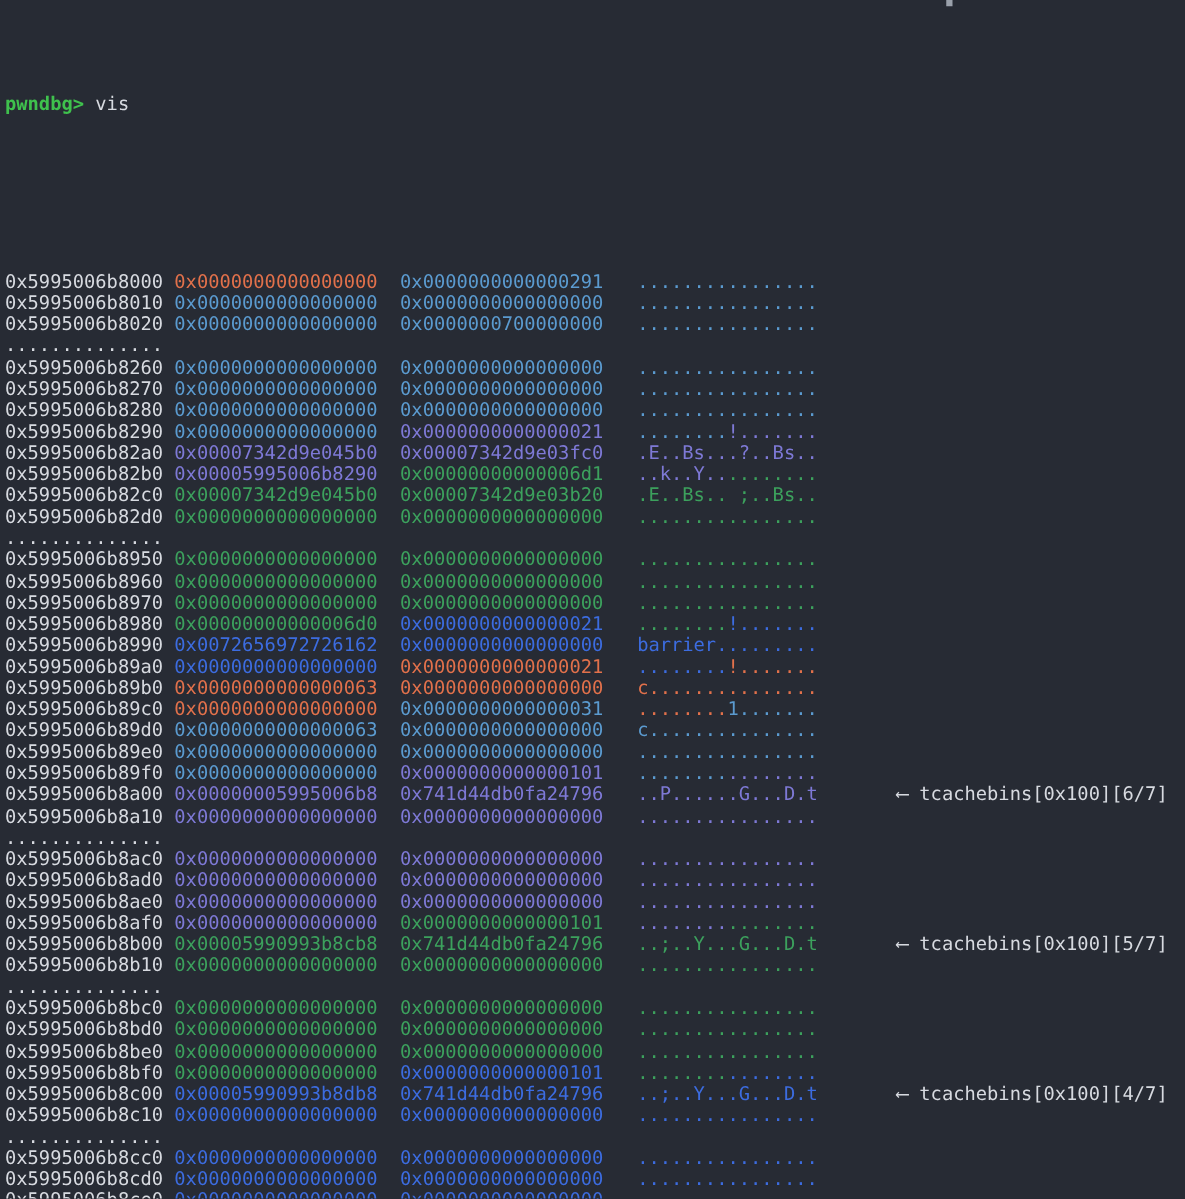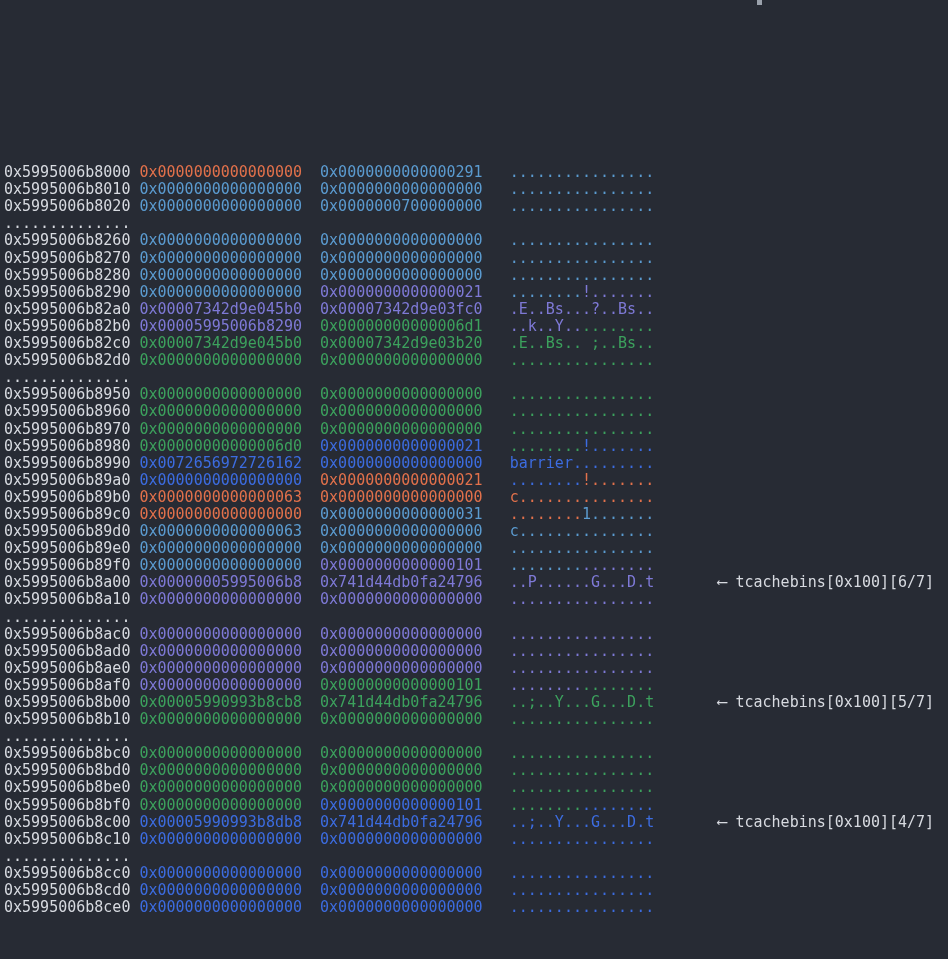--- a/index.html
+++ b/index.html
@@ -30,20 +30,21 @@
     height: 5px;
     background: #9aa1ab;
   }
 </style>
 </head>
 <body>
 
 <div id="terminal">
   <div id="scroll-marker"></div>
 
+  <div class="line"><span class="prompt" style="color: rgb(63, 193, 77);">pwndbg&gt;</span><span> </span><span style="color: rgb(215, 218, 224);">vis</span></div>
 
   <div class="line"></div>
 
   <div id="rows"><div class="line"><span class="col-addr" style="color: rgb(215, 218, 224);">0x5995006b8000</span><span class="col-q1" style="color: rgb(226, 113, 75);">0x0000000000000000</span><span class="col-q2" style="color: rgb(91, 155, 208);">0x0000000000000291</span><span class="col-ascii"><span style="color: rgb(91, 155, 208);">................</span></span></div><div class="line"><span class="col-addr" style="color: rgb(215, 218, 224);">0x5995006b8010</span><span class="col-q1" style="color: rgb(91, 155, 208);">0x0000000000000000</span><span class="col-q2" style="color: rgb(91, 155, 208);">0x0000000000000000</span><span class="col-ascii"><span style="color: rgb(91, 155, 208);">................</span></span></div><div class="line"><span class="col-addr" style="color: rgb(215, 218, 224);">0x5995006b8020</span><span class="col-q1" style="color: rgb(91, 155, 208);">0x0000000000000000</span><span class="col-q2" style="color: rgb(91, 155, 208);">0x0000000700000000</span><span class="col-ascii"><span style="color: rgb(91, 155, 208);">................</span></span></div><div class="line"><span style="color: rgb(215, 218, 224);">..............</span></div><div class="line"><span class="col-addr" style="color: rgb(215, 218, 224);">0x5995006b8260</span><span class="col-q1" style="color: rgb(91, 155, 208);">0x0000000000000000</span><span class="col-q2" style="color: rgb(91, 155, 208);">0x0000000000000000</span><span class="col-ascii"><span style="color: rgb(91, 155, 208);">................</span></span></div><div class="line"><span class="col-addr" style="color: rgb(215, 218, 224);">0x5995006b8270</span><span class="col-q1" style="color: rgb(91, 155, 208);">0x0000000000000000</span><span class="col-q2" style="color: rgb(91, 155, 208);">0x0000000000000000</span><span class="col-ascii"><span style="color: rgb(91, 155, 208);">................</span></span></div><div class="line"><span class="col-addr" style="color: rgb(215, 218, 224);">0x5995006b8280</span><span class="col-q1" style="color: rgb(91, 155, 208);">0x0000000000000000</span><span class="col-q2" style="color: rgb(91, 155, 208);">0x0000000000000000</span><span class="col-ascii"><span style="color: rgb(91, 155, 208);">................</span></span></div><div class="line"><span class="col-addr" style="color: rgb(215, 218, 224);">0x5995006b8290</span><span class="col-q1" style="color: rgb(91, 155, 208);">0x0000000000000000</span><span class="col-q2" style="color: rgb(126, 121, 214);">0x0000000000000021</span><span class="col-ascii"><span style="color: rgb(91, 155, 208);">........</span><span style="color: rgb(126, 121, 214);">!.......</span></span></div><div class="line"><span class="col-addr" style="color: rgb(215, 218, 224);">0x5995006b82a0</span><span class="col-q1" style="color: rgb(126, 121, 214);">0x00007342d9e045b0</span><span class="col-q2" style="color: rgb(126, 121, 214);">0x00007342d9e03fc0</span><span class="col-ascii"><span style="color: rgb(126, 121, 214);">.E..Bs...?..Bs..</span></span></div><div class="line"><span class="col-addr" style="color: rgb(215, 218, 224);">0x5995006b82b0</span><span class="col-q1" style="color: rgb(126, 121, 214);">0x00005995006b8290</span><span class="col-q2" style="color: rgb(60, 161, 93);">0x00000000000006d1</span><span class="col-ascii"><span style="color: rgb(126, 121, 214);">..k..Y..</span><span style="color: rgb(60, 161, 93);">........</span></span></div><div class="line"><span class="col-addr" style="color: rgb(215, 218, 224);">0x5995006b82c0</span><span class="col-q1" style="color: rgb(60, 161, 93);">0x00007342d9e045b0</span><span class="col-q2" style="color: rgb(60, 161, 93);">0x00007342d9e03b20</span><span class="col-ascii"><span style="color: rgb(60, 161, 93);">.E..Bs.. ;..Bs..</span></span></div><div class="line"><span class="col-addr" style="color: rgb(215, 218, 224);">0x5995006b82d0</span><span class="col-q1" style="color: rgb(60, 161, 93);">0x0000000000000000</span><span class="col-q2" style="color: rgb(60, 161, 93);">0x0000000000000000</span><span class="col-ascii"><span style="color: rgb(60, 161, 93);">................</span></span></div><div class="line"><span style="color: rgb(215, 218, 224);">..............</span></div><div class="line"><span class="col-addr" style="color: rgb(215, 218, 224);">0x5995006b8950</span><span class="col-q1" style="color: rgb(60, 161, 93);">0x0000000000000000</span><span class="col-q2" style="color: rgb(60, 161, 93);">0x0000000000000000</span><span class="col-ascii"><span style="color: rgb(60, 161, 93);">................</span></span></div><div class="line"><span class="col-addr" style="color: rgb(215, 218, 224);">0x5995006b8960</span><span class="col-q1" style="color: rgb(60, 161, 93);">0x0000000000000000</span><span class="col-q2" style="color: rgb(60, 161, 93);">0x0000000000000000</span><span class="col-ascii"><span style="color: rgb(60, 161, 93);">................</span></span></div><div class="line"><span class="col-addr" style="color: rgb(215, 218, 224);">0x5995006b8970</span><span class="col-q1" style="color: rgb(60, 161, 93);">0x0000000000000000</span><span class="col-q2" style="color: rgb(60, 161, 93);">0x0000000000000000</span><span class="col-ascii"><span style="color: rgb(60, 161, 93);">................</span></span></div><div class="line"><span class="col-addr" style="color: rgb(215, 218, 224);">0x5995006b8980</span><span class="col-q1" style="color: rgb(60, 161, 93);">0x00000000000006d0</span><span class="col-q2" style="color: rgb(60, 108, 224);">0x0000000000000021</span><span class="col-ascii"><span style="color: rgb(60, 161, 93);">........</span><span style="color: rgb(60, 108, 224);">!.......</span></span></div><div class="line"><span class="col-addr" style="color: rgb(215, 218, 224);">0x5995006b8990</span><span class="col-q1" style="color: rgb(60, 108, 224);">0x0072656972726162</span><span class="col-q2" style="color: rgb(60, 108, 224);">0x0000000000000000</span><span class="col-ascii"><span style="color: rgb(60, 108, 224);">barrier.........</span></span></div><div class="line"><span class="col-addr" style="color: rgb(215, 218, 224);">0x5995006b89a0</span><span class="col-q1" style="color: rgb(60, 108, 224);">0x0000000000000000</span><span class="col-q2" style="color: rgb(226, 113, 75);">0x0000000000000021</span><span class="col-ascii"><span style="color: rgb(60, 108, 224);">........</span><span style="color: rgb(226, 113, 75);">!.......</span></span></div><div class="line"><span class="col-addr" style="color: rgb(215, 218, 224);">0x5995006b89b0</span><span class="col-q1" style="color: rgb(226, 113, 75);">0x0000000000000063</span><span class="col-q2" style="color: rgb(226, 113, 75);">0x0000000000000000</span><span class="col-ascii"><span style="color: rgb(226, 113, 75);">c...............</span></span></div><div class="line"><span class="col-addr" style="color: rgb(215, 218, 224);">0x5995006b89c0</span><span class="col-q1" style="color: rgb(226, 113, 75);">0x0000000000000000</span><span class="col-q2" style="color: rgb(91, 155, 208);">0x0000000000000031</span><span class="col-ascii"><span style="color: rgb(226, 113, 75);">........</span><span style="color: rgb(91, 155, 208);">1.......</span></span></div><div class="line"><span class="col-addr" style="color: rgb(215, 218, 224);">0x5995006b89d0</span><span class="col-q1" style="color: rgb(91, 155, 208);">0x0000000000000063</span><span class="col-q2" style="color: rgb(91, 155, 208);">0x0000000000000000</span><span class="col-ascii"><span style="color: rgb(91, 155, 208);">c...............</span></span></div><div class="line"><span class="col-addr" style="color: rgb(215, 218, 224);">0x5995006b89e0</span><span class="col-q1" style="color: rgb(91, 155, 208);">0x0000000000000000</span><span class="col-q2" style="color: rgb(91, 155, 208);">0x0000000000000000</span><span class="col-ascii"><span style="color: rgb(91, 155, 208);">................</span></span></div><div class="line"><span class="col-addr" style="color: rgb(215, 218, 224);">0x5995006b89f0</span><span class="col-q1" style="color: rgb(91, 155, 208);">0x0000000000000000</span><span class="col-q2" style="color: rgb(126, 121, 214);">0x0000000000000101</span><span class="col-ascii"><span style="color: rgb(91, 155, 208);">........</span><span style="color: rgb(126, 121, 214);">........</span></span></div><div class="line"><span class="col-addr" style="color: rgb(215, 218, 224);">0x5995006b8a00</span><span class="col-q1" style="color: rgb(126, 121, 214);">0x00000005995006b8</span><span class="col-q2" style="color: rgb(126, 121, 214);">0x741d44db0fa24796</span><span class="col-ascii"><span style="color: rgb(126, 121, 214);">..P......G...D.t</span></span><span class="annot" style="color: rgb(215, 218, 224);">⟵ </span><span class="annot" style="color: rgb(215, 218, 224);">tcachebins[0x100][6/7]</span></div><div class="line"><span class="col-addr" style="color: rgb(215, 218, 224);">0x5995006b8a10</span><span class="col-q1" style="color: rgb(126, 121, 214);">0x0000000000000000</span><span class="col-q2" style="color: rgb(126, 121, 214);">0x0000000000000000</span><span class="col-ascii"><span style="color: rgb(126, 121, 214);">................</span></span></div><div class="line"><span style="color: rgb(215, 218, 224);">..............</span></div><div class="line"><span class="col-addr" style="color: rgb(215, 218, 224);">0x5995006b8ac0</span><span class="col-q1" style="color: rgb(126, 121, 214);">0x0000000000000000</span><span class="col-q2" style="color: rgb(126, 121, 214);">0x0000000000000000</span><span class="col-ascii"><span style="color: rgb(126, 121, 214);">................</span></span></div><div class="line"><span class="col-addr" style="color: rgb(215, 218, 224);">0x5995006b8ad0</span><span class="col-q1" style="color: rgb(126, 121, 214);">0x0000000000000000</span><span class="col-q2" style="color: rgb(126, 121, 214);">0x0000000000000000</span><span class="col-ascii"><span style="color: rgb(126, 121, 214);">................</span></span></div><div class="line"><span class="col-addr" style="color: rgb(215, 218, 224);">0x5995006b8ae0</span><span class="col-q1" style="color: rgb(126, 121, 214);">0x0000000000000000</span><span class="col-q2" style="color: rgb(126, 121, 214);">0x0000000000000000</span><span class="col-ascii"><span style="color: rgb(126, 121, 214);">................</span></span></div><div class="line"><span class="col-addr" style="color: rgb(215, 218, 224);">0x5995006b8af0</span><span class="col-q1" style="color: rgb(126, 121, 214);">0x0000000000000000</span><span class="col-q2" style="color: rgb(60, 161, 93);">0x0000000000000101</span><span class="col-ascii"><span style="color: rgb(126, 121, 214);">........</span><span style="color: rgb(60, 161, 93);">........</span></span></div><div class="line"><span class="col-addr" style="color: rgb(215, 218, 224);">0x5995006b8b00</span><span class="col-q1" style="color: rgb(60, 161, 93);">0x00005990993b8cb8</span><span class="col-q2" style="color: rgb(60, 161, 93);">0x741d44db0fa24796</span><span class="col-ascii"><span style="color: rgb(60, 161, 93);">..;..Y...G...D.t</span></span><span class="annot" style="color: rgb(215, 218, 224);">⟵ </span><span class="annot" style="color: rgb(215, 218, 224);">tcachebins[0x100][5/7]</span></div><div class="line"><span class="col-addr" style="color: rgb(215, 218, 224);">0x5995006b8b10</span><span class="col-q1" style="color: rgb(60, 161, 93);">0x0000000000000000</span><span class="col-q2" style="color: rgb(60, 161, 93);">0x0000000000000000</span><span class="col-ascii"><span style="color: rgb(60, 161, 93);">................</span></span></div><div class="line"><span style="color: rgb(215, 218, 224);">..............</span></div><div class="line"><span class="col-addr" style="color: rgb(215, 218, 224);">0x5995006b8bc0</span><span class="col-q1" style="color: rgb(60, 161, 93);">0x0000000000000000</span><span class="col-q2" style="color: rgb(60, 161, 93);">0x0000000000000000</span><span class="col-ascii"><span style="color: rgb(60, 161, 93);">................</span></span></div><div class="line"><span class="col-addr" style="color: rgb(215, 218, 224);">0x5995006b8bd0</span><span class="col-q1" style="color: rgb(60, 161, 93);">0x0000000000000000</span><span class="col-q2" style="color: rgb(60, 161, 93);">0x0000000000000000</span><span class="col-ascii"><span style="color: rgb(60, 161, 93);">................</span></span></div><div class="line"><span class="col-addr" style="color: rgb(215, 218, 224);">0x5995006b8be0</span><span class="col-q1" style="color: rgb(60, 161, 93);">0x0000000000000000</span><span class="col-q2" style="color: rgb(60, 161, 93);">0x0000000000000000</span><span class="col-ascii"><span style="color: rgb(60, 161, 93);">................</span></span></div><div class="line"><span class="col-addr" style="color: rgb(215, 218, 224);">0x5995006b8bf0</span><span class="col-q1" style="color: rgb(60, 161, 93);">0x0000000000000000</span><span class="col-q2" style="color: rgb(60, 108, 224);">0x0000000000000101</span><span class="col-ascii"><span style="color: rgb(60, 161, 93);">........</span><span style="color: rgb(60, 108, 224);">........</span></span></div><div class="line"><span class="col-addr" style="color: rgb(215, 218, 224);">0x5995006b8c00</span><span class="col-q1" style="color: rgb(60, 108, 224);">0x00005990993b8db8</span><span class="col-q2" style="color: rgb(60, 108, 224);">0x741d44db0fa24796</span><span class="col-ascii"><span style="color: rgb(60, 108, 224);">..;..Y...G...D.t</span></span><span class="annot" style="color: rgb(215, 218, 224);">⟵ </span><span class="annot" style="color: rgb(215, 218, 224);">tcachebins[0x100][4/7]</span></div><div class="line"><span class="col-addr" style="color: rgb(215, 218, 224);">0x5995006b8c10</span><span class="col-q1" style="color: rgb(60, 108, 224);">0x0000000000000000</span><span class="col-q2" style="color: rgb(60, 108, 224);">0x0000000000000000</span><span class="col-ascii"><span style="color: rgb(60, 108, 224);">................</span></span></div><div class="line"><span style="color: rgb(215, 218, 224);">..............</span></div><div class="line"><span class="col-addr" style="color: rgb(215, 218, 224);">0x5995006b8cc0</span><span class="col-q1" style="color: rgb(60, 108, 224);">0x0000000000000000</span><span class="col-q2" style="color: rgb(60, 108, 224);">0x0000000000000000</span><span class="col-ascii"><span style="color: rgb(60, 108, 224);">................</span></span></div><div class="line"><span class="col-addr" style="color: rgb(215, 218, 224);">0x5995006b8cd0</span><span class="col-q1" style="color: rgb(60, 108, 224);">0x0000000000000000</span><span class="col-q2" style="color: rgb(60, 108, 224);">0x0000000000000000</span><span class="col-ascii"><span style="color: rgb(60, 108, 224);">................</span></span></div><div class="line"><span class="col-addr" style="color: rgb(215, 218, 224);">0x5995006b8ce0</span><span class="col-q1" style="color: rgb(60, 108, 224);">0x0000000000000000</span><span class="col-q2" style="color: rgb(60, 108, 224);">0x0000000000000000</span><span class="col-ascii"><span style="color: rgb(60, 108, 224);">................</span></span></div></div>
 
   
 
   
 </div>
 

